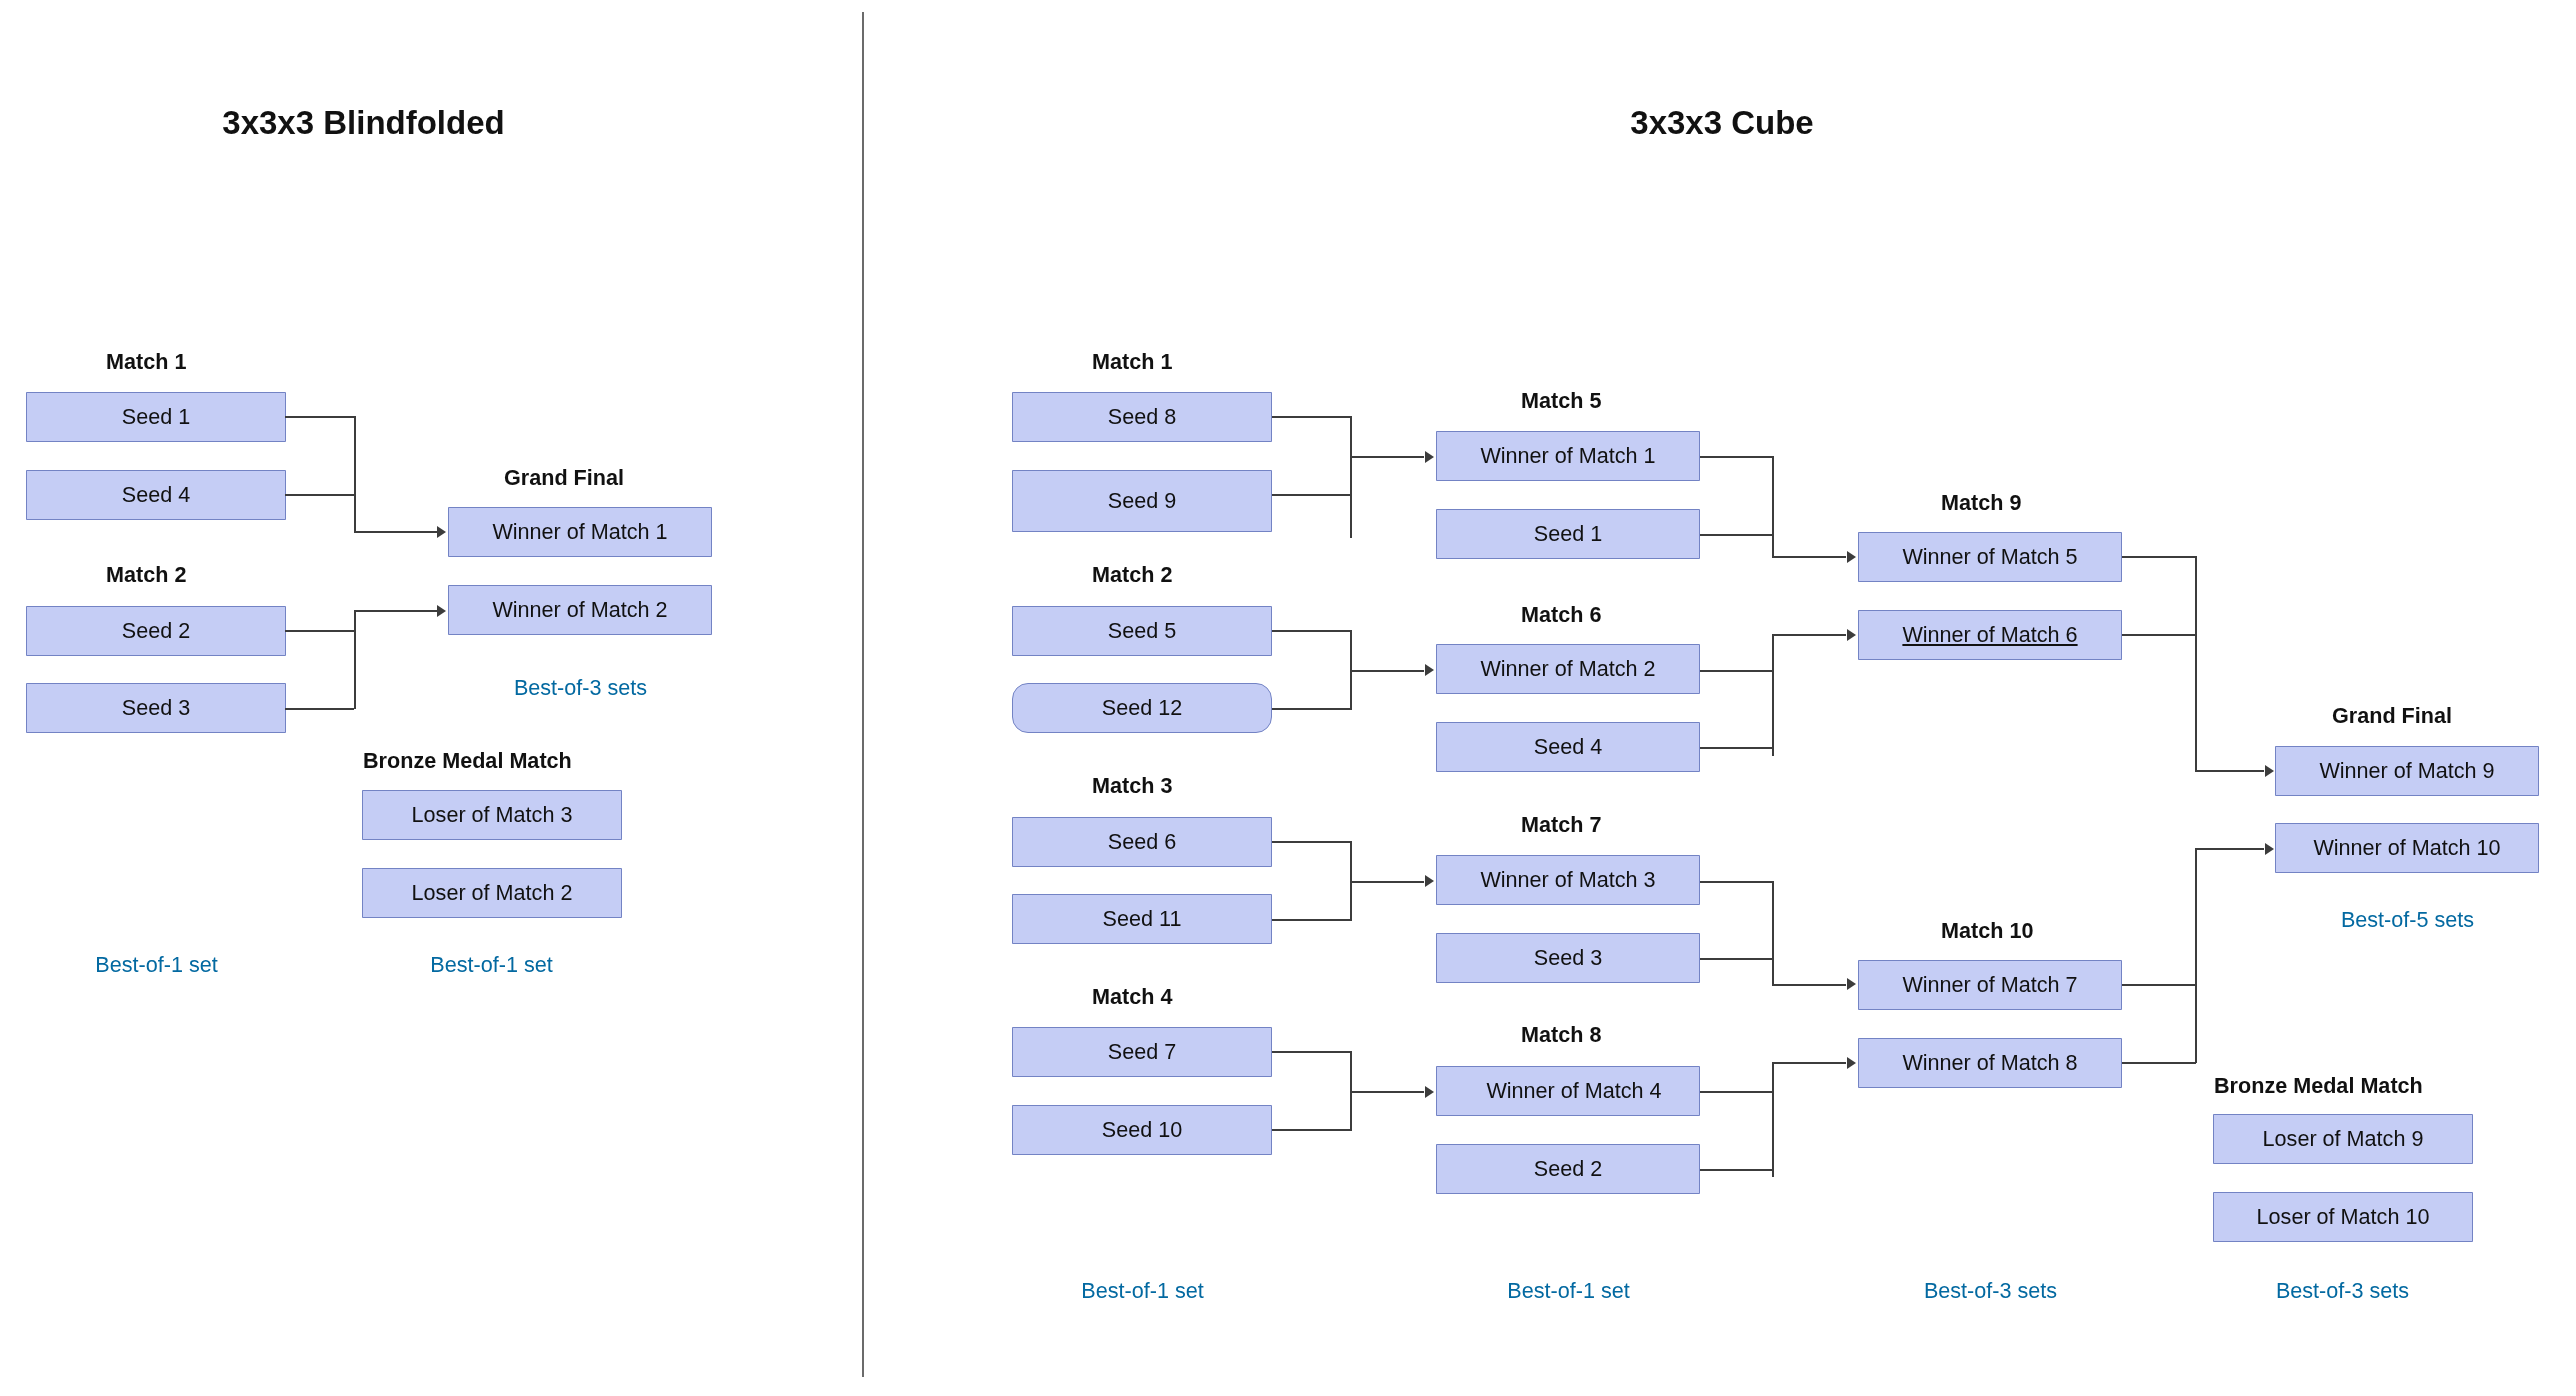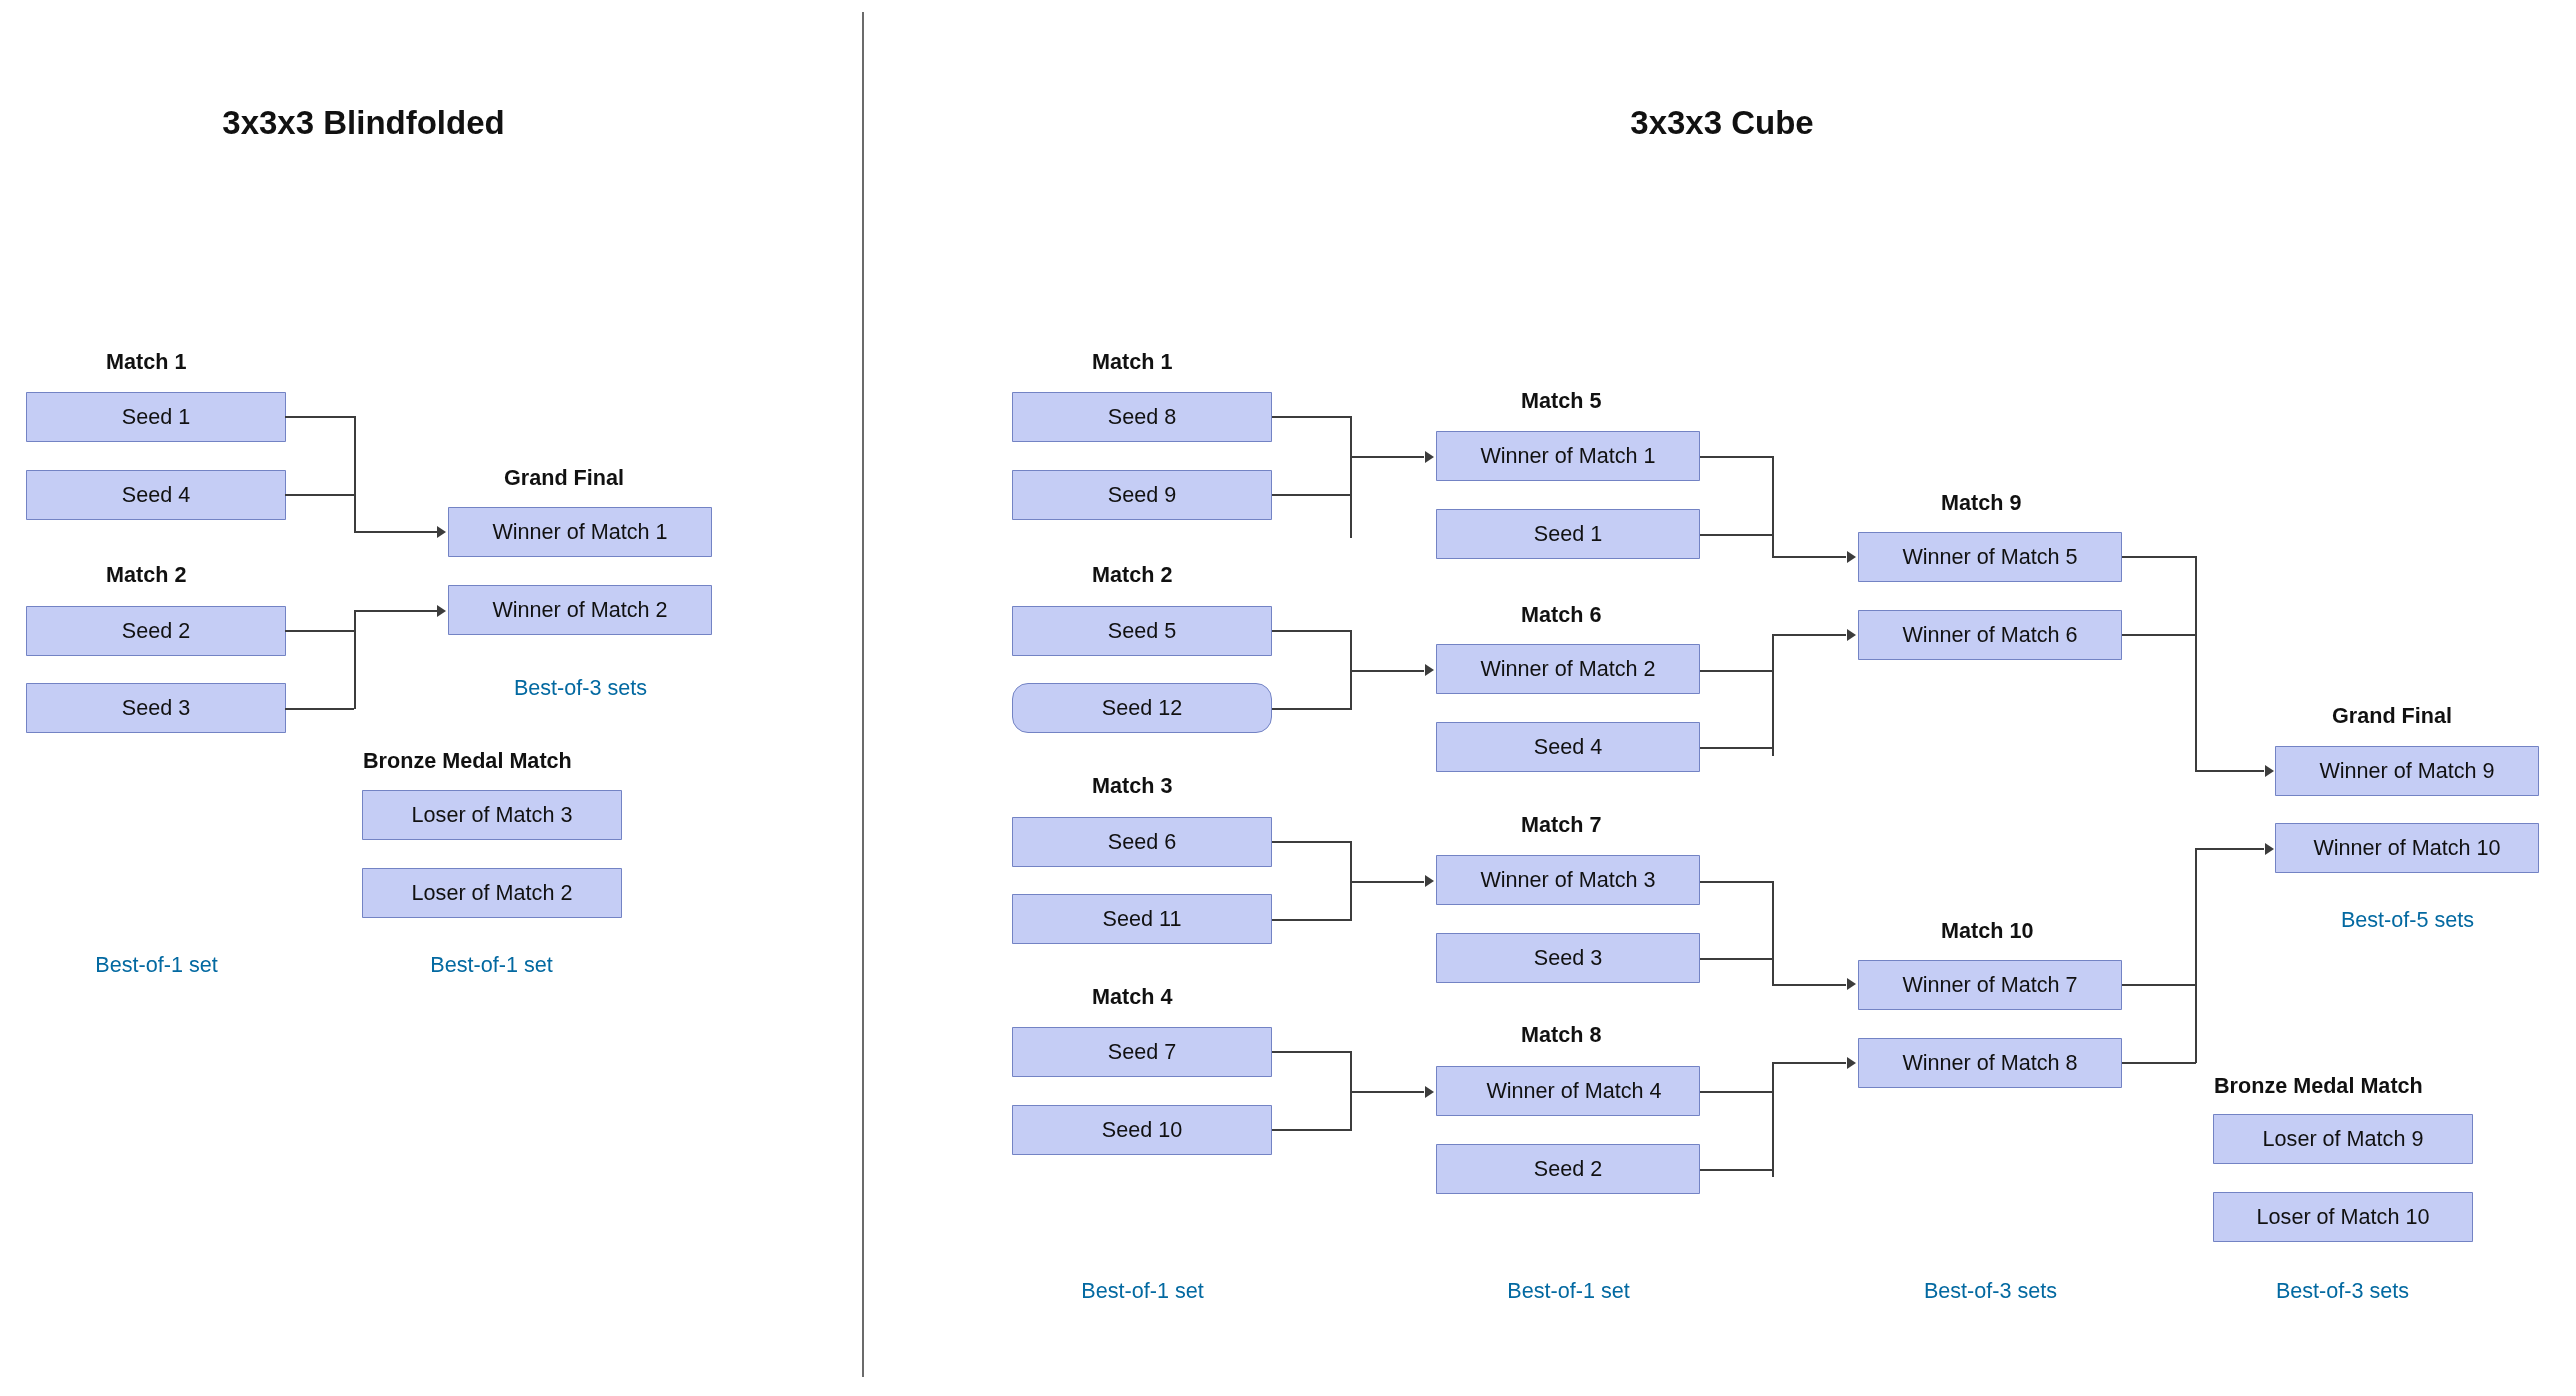--- a/index.html
+++ b/index.html
@@ -120,21 +120,21 @@
   <div class="arrow" style="left:437px; top:605px;"></div>
 
   <div class="panel-title" style="left:1592px; top:104px; width:260px;">3x3x3 Cube</div>
 
   <div class="label" style="left:1092px; top:349px;">Match 1</div>
   <div class="label" style="left:1092px; top:562px;">Match 2</div>
   <div class="label" style="left:1092px; top:773px;">Match 3</div>
   <div class="label" style="left:1092px; top:984px;">Match 4</div>
 
   <div class="box" style="left:1012px; top:392px; width:260px; height:50px;">Seed 8</div>
-  <div class="box" style="left:1012px; top:470px; width:260px; height:50px;">Seed 9</div>
+  <div class="box" style="left:1012px; top:470px; width:260px; height:62px;">Seed 9</div>
   <div class="box" style="left:1012px; top:606px; width:260px; height:50px;">Seed 5</div>
   <div class="box" style="left:1012px; top:683px; width:260px; height:50px;border-radius:16px;">Seed 12</div>
   <div class="box" style="left:1012px; top:817px; width:260px; height:50px;">Seed 6</div>
   <div class="box" style="left:1012px; top:894px; width:260px; height:50px;">Seed 11</div>
   <div class="box" style="left:1012px; top:1027px; width:260px; height:50px;">Seed 7</div>
   <div class="box" style="left:1012px; top:1105px; width:260px; height:50px;">Seed 10</div>
 
   <div class="label" style="left:1521px; top:388px;">Match 5</div>
   <div class="label" style="left:1521px; top:602px;">Match 6</div>
   <div class="label" style="left:1521px; top:812px;">Match 7</div>
@@ -146,21 +146,21 @@
   <div class="box" style="left:1436px; top:722px; width:264px; height:50px;">Seed 4</div>
   <div class="box" style="left:1436px; top:855px; width:264px; height:50px;">Winner of Match 3</div>
   <div class="box" style="left:1436px; top:933px; width:264px; height:50px;">Seed 3</div>
   <div class="box" style="left:1436px; top:1066px; width:264px; height:50px;padding-left:12px;">Winner of Match 4</div>
   <div class="box" style="left:1436px; top:1144px; width:264px; height:50px;">Seed 2</div>
 
   <div class="label" style="left:1941px; top:490px;">Match 9</div>
   <div class="label" style="left:1941px; top:918px;">Match 10</div>
 
   <div class="box" style="left:1858px; top:532px; width:264px; height:50px;">Winner of Match 5</div>
-  <div class="box" style="left:1858px; top:610px; width:264px; height:50px;">Winner of Match 6</div>
+  <div class="box" style="left:1858px; top:610px; width:264px; height:50px;text-decoration:underline;">Winner of Match 6</div>
   <div class="box" style="left:1858px; top:960px; width:264px; height:50px;">Winner of Match 7</div>
   <div class="box" style="left:1858px; top:1038px; width:264px; height:50px;">Winner of Match 8</div>
 
   <div class="label" style="left:2332px; top:703px;">Grand Final</div>
 
   <div class="box" style="left:2275px; top:746px; width:264px; height:50px;">Winner of Match 9</div>
   <div class="box" style="left:2275px; top:823px; width:264px; height:50px;">Winner of Match 10</div>
 
   <div class="caption" style="left:2284px; top:907px; width:247px;">Best-of-5 sets</div>
 

